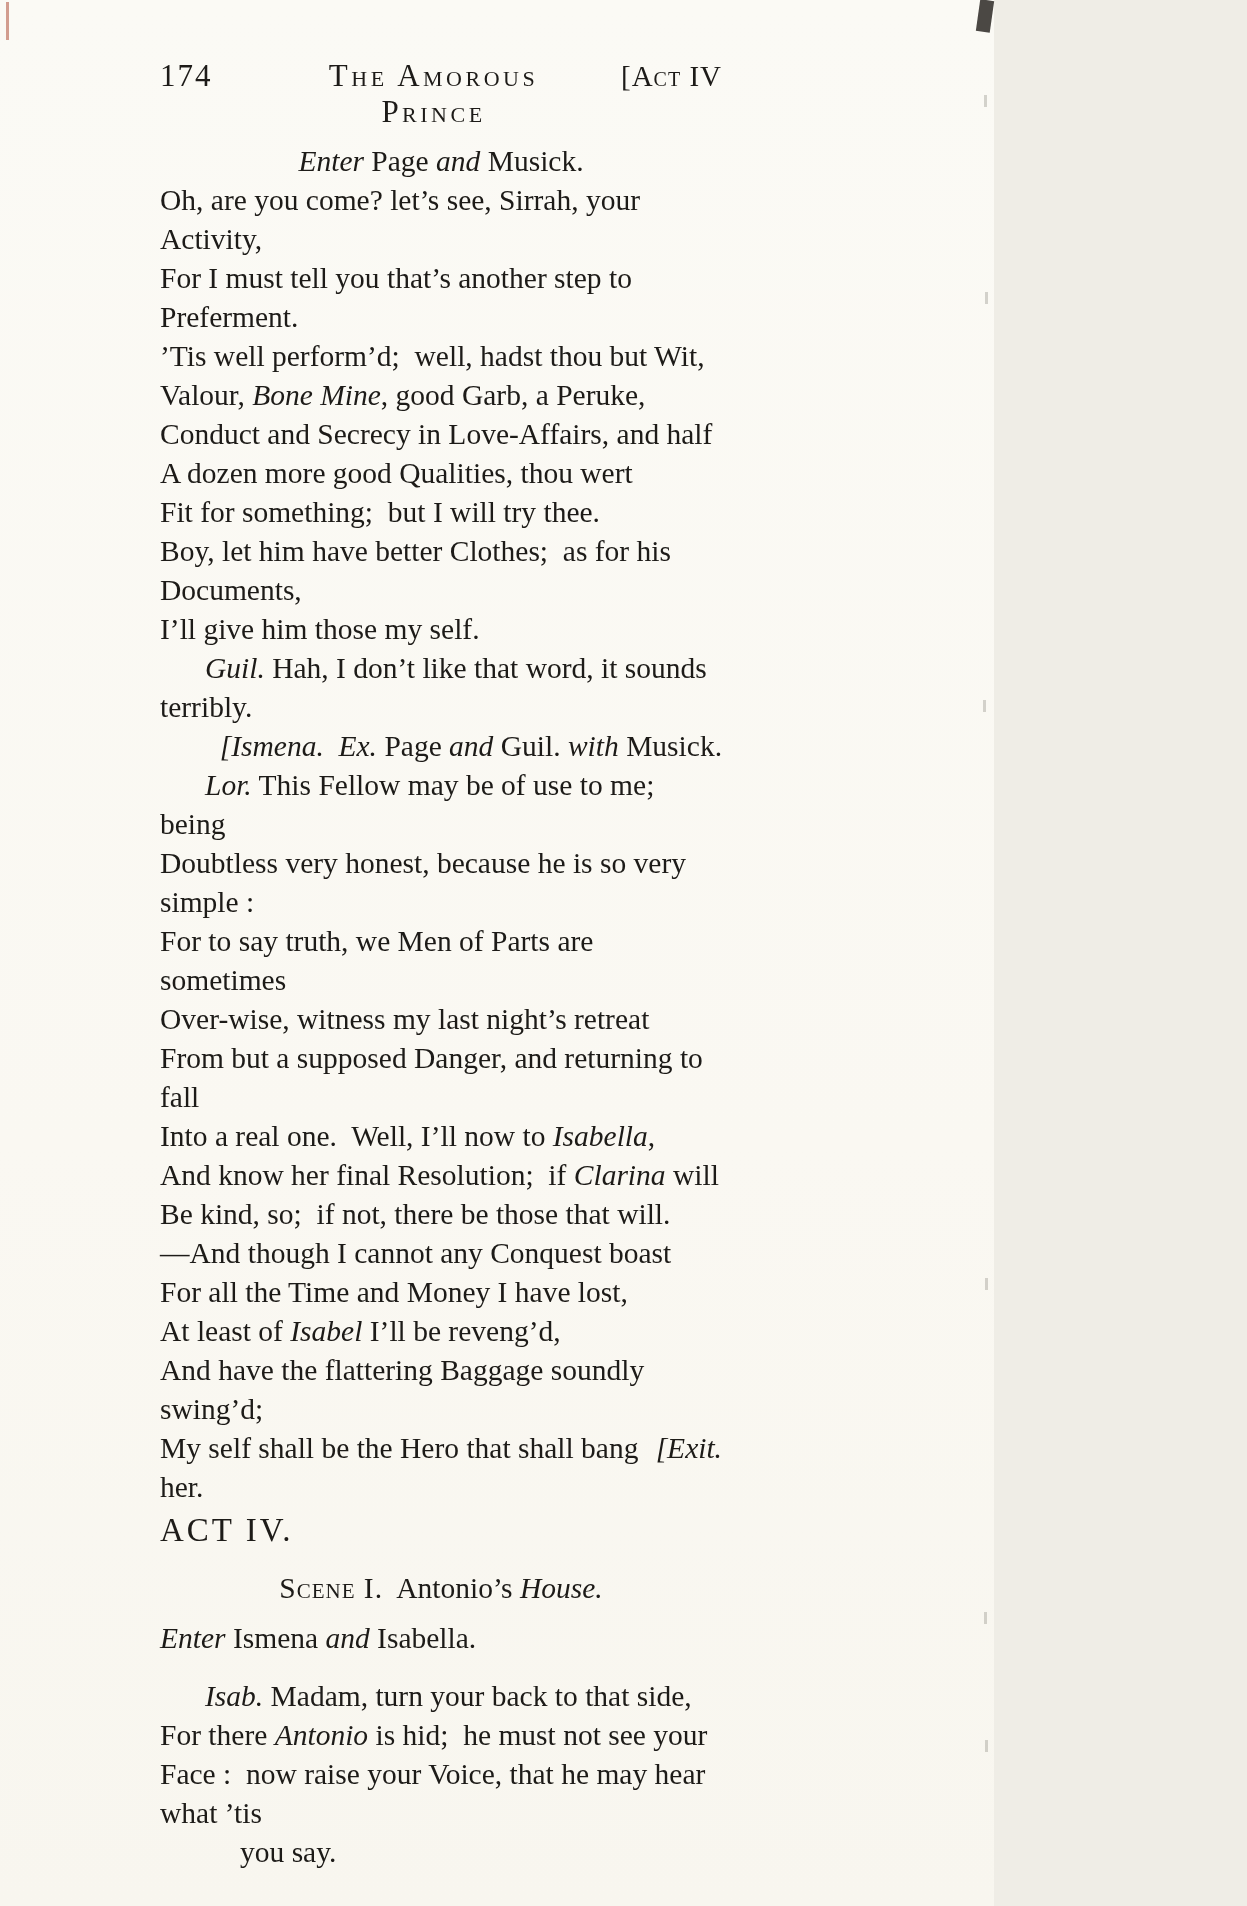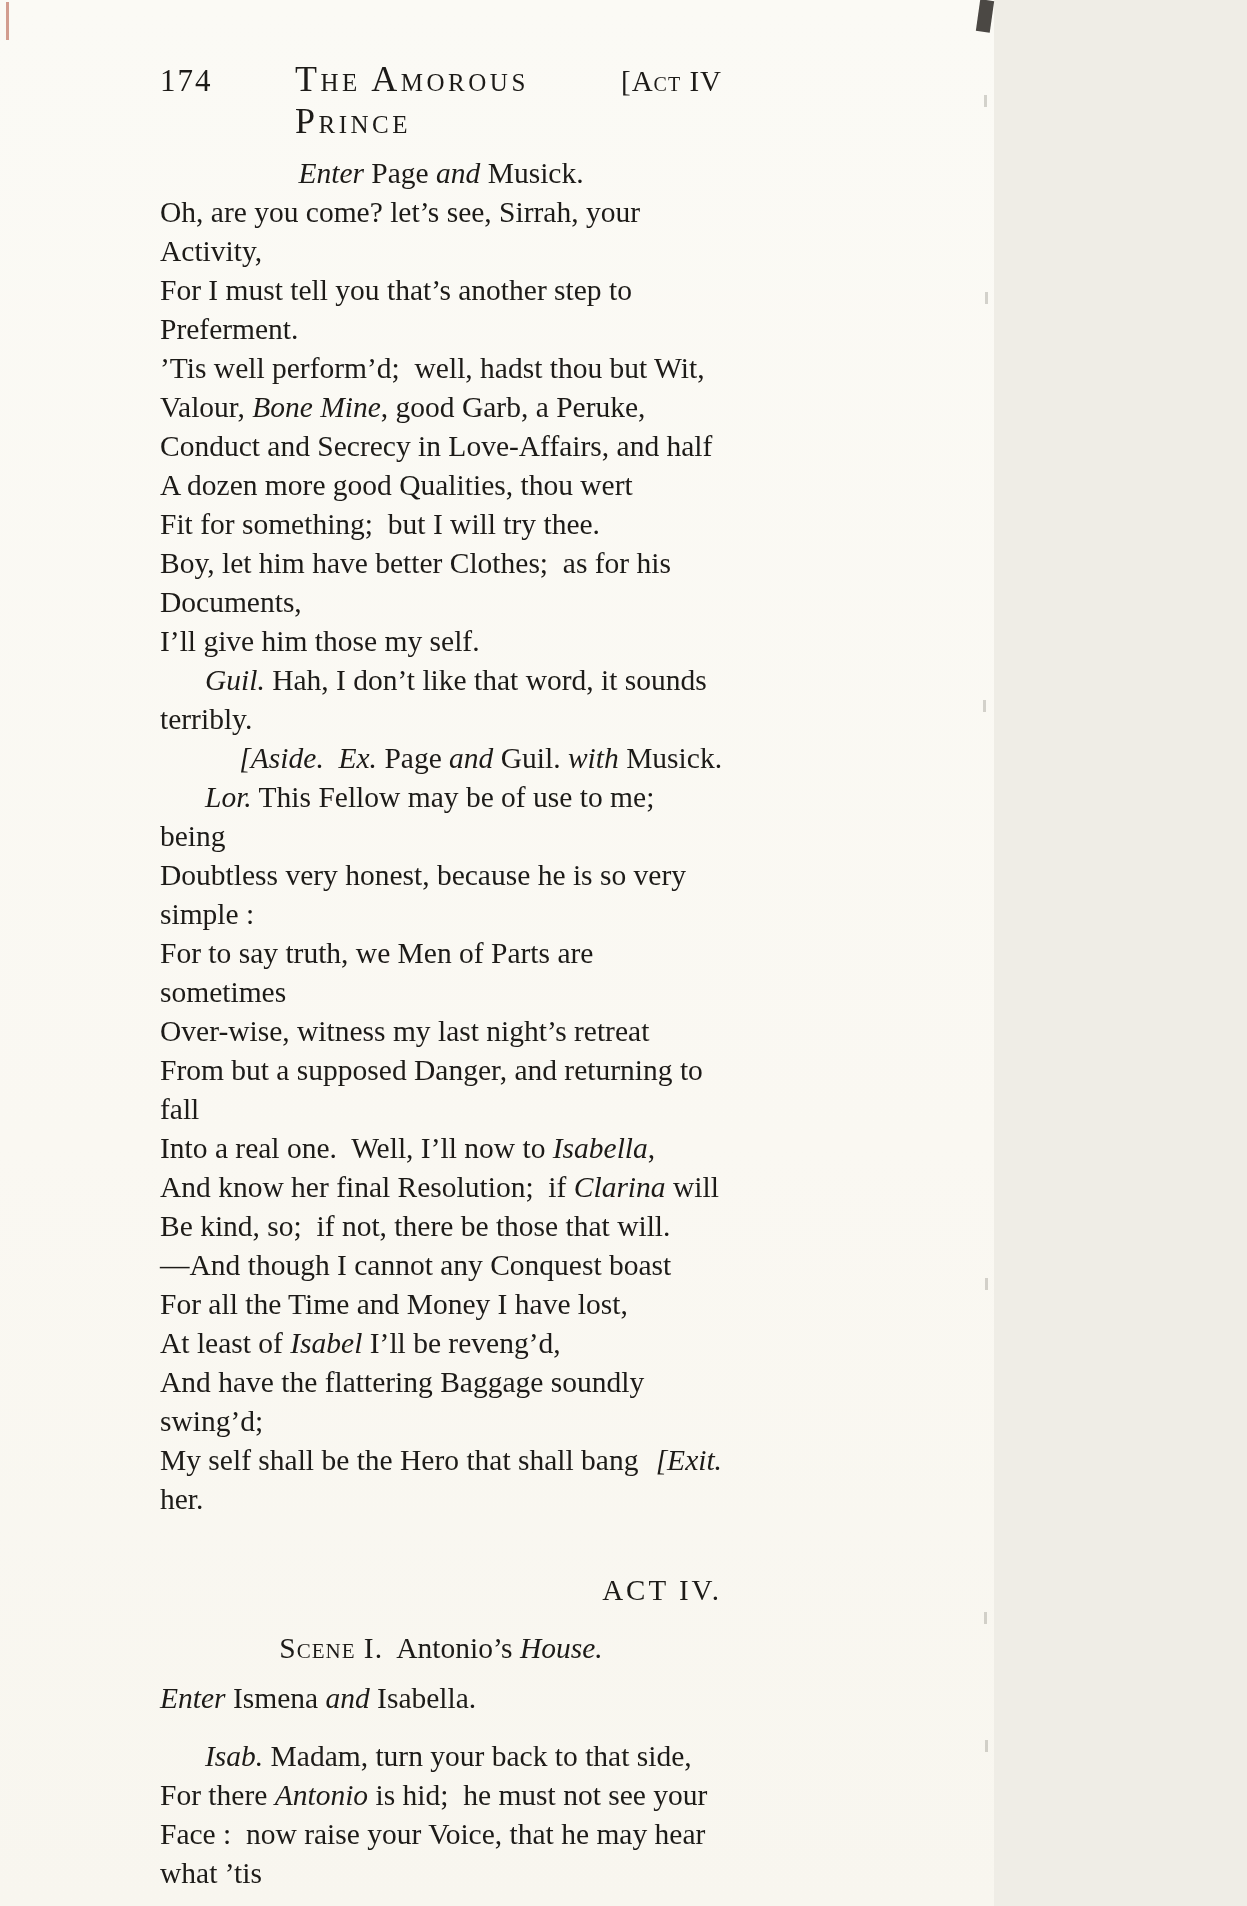--- a/index.html
+++ b/index.html
@@ -21,24 +21,24 @@
   }
   .header-row {
     display: flex;
     align-items: baseline;
     font-size: 29px;
     margin-bottom: 12px;
   }
   .pagenum { width: 135px; font-size: 31px; letter-spacing: 2px; }
   .running {
     flex: 1;
-    text-align: left;
+    text-align: center;
     font-variant: small-caps;
     letter-spacing: 3.5px;
-    font-size: 36px;
+    font-size: 31px;
   }
   .acthead {
     width: 150px;
     text-align: right;
     font-variant: small-caps;
     letter-spacing: 1px;
     font-size: 29px;
   }
   .line {
     font-size: 29.5px;
@@ -46,24 +46,23 @@
     white-space: pre-wrap;
   }
   .stage { text-align: center; }
   .stage-right { text-align: right; }
   .speaker { text-indent: 45px; }
   .cont-indent { padding-left: 80px; }
   .has-right { display: flex; justify-content: flex-end; }
   .it { font-style: italic; margin-top: 12px; }
   .sc { font-variant: small-caps; letter-spacing: 1px; }
   .act {
-    text-align: right;
-    font-size: 29px;
+    text-align: left;
+    font-size: 33px;
     letter-spacing: 3px;
-    margin-top: 48px;
     line-height: 46px;
   }
   .scene { text-align: center; margin-top: 12px; line-height: 46px; }
   .enter { margin-top: 4px; margin-bottom: 16px; line-height: 46px; }
   
   .artifact { position: absolute; pointer-events: none; }
   .corner-mark {
     top: 0; right: 2px; width: 14px; height: 32px;
     background: #2b2824; transform: rotate(8deg); opacity: 0.85;
   }
@@ -95,21 +94,21 @@
       <div class="line verse"><span class="main-seg"><span>Oh, are you come? let’s see, Sirrah, your Activity,</span></span></div>
       <div class="line verse"><span class="main-seg"><span>For I must tell you that’s another step to Preferment.</span></span></div>
       <div class="line verse"><span class="main-seg"><span>’Tis well perform’d;  well, hadst thou but Wit,</span></span></div>
       <div class="line verse"><span class="main-seg"><span>Valour, </span><span class="it">Bone Mine</span><span>, good Garb, a Peruke,</span></span></div>
       <div class="line verse"><span class="main-seg"><span>Conduct and Secrecy in Love-Affairs, and half</span></span></div>
       <div class="line verse"><span class="main-seg"><span>A dozen more good Qualities, thou wert</span></span></div>
       <div class="line verse"><span class="main-seg"><span>Fit for something;  but I will try thee.</span></span></div>
       <div class="line verse"><span class="main-seg"><span>Boy, let him have better Clothes;  as for his Documents,</span></span></div>
       <div class="line verse"><span class="main-seg"><span>I’ll give him those my self.</span></span></div>
       <div class="line speaker"><span class="main-seg"><span class="it">Guil.</span><span> Hah, I don’t like that word, it sounds terribly.</span></span></div>
-      <div class="line stage-right"><span class="main-seg"><span class="it">[Aside.  Ex. </span><span>Page </span><span class="it">and </span><span>Guil. </span><span class="it">with </span><span>Musick.</span></span></div>
+      <div class="line stage-right"><span class="main-seg"><span class="it">[Ismena.  Ex. </span><span>Page </span><span class="it">and </span><span>Guil. </span><span class="it">with </span><span>Musick.</span></span></div>
       <div class="line speaker"><span class="main-seg"><span class="it">Lor.</span><span> This Fellow may be of use to me;  being</span></span></div>
       <div class="line verse"><span class="main-seg"><span>Doubtless very honest, because he is so very simple :</span></span></div>
       <div class="line verse"><span class="main-seg"><span>For to say truth, we Men of Parts are sometimes</span></span></div>
       <div class="line verse"><span class="main-seg"><span>Over-wise, witness my last night’s retreat</span></span></div>
       <div class="line verse"><span class="main-seg"><span>From but a supposed Danger, and returning to fall</span></span></div>
       <div class="line verse"><span class="main-seg"><span>Into a real one.  Well, I’ll now to </span><span class="it">Isabella</span><span>,</span></span></div>
       <div class="line verse"><span class="main-seg"><span>And know her final Resolution;  if </span><span class="it">Clarina</span><span> will</span></span></div>
       <div class="line verse"><span class="main-seg"><span>Be kind, so;  if not, there be those that will.</span></span></div>
       <div class="line verse"><span class="main-seg"><span>—And though I cannot any Conquest boast</span></span></div>
       <div class="line verse"><span class="main-seg"><span>For all the Time and Money I have lost,</span></span></div>

